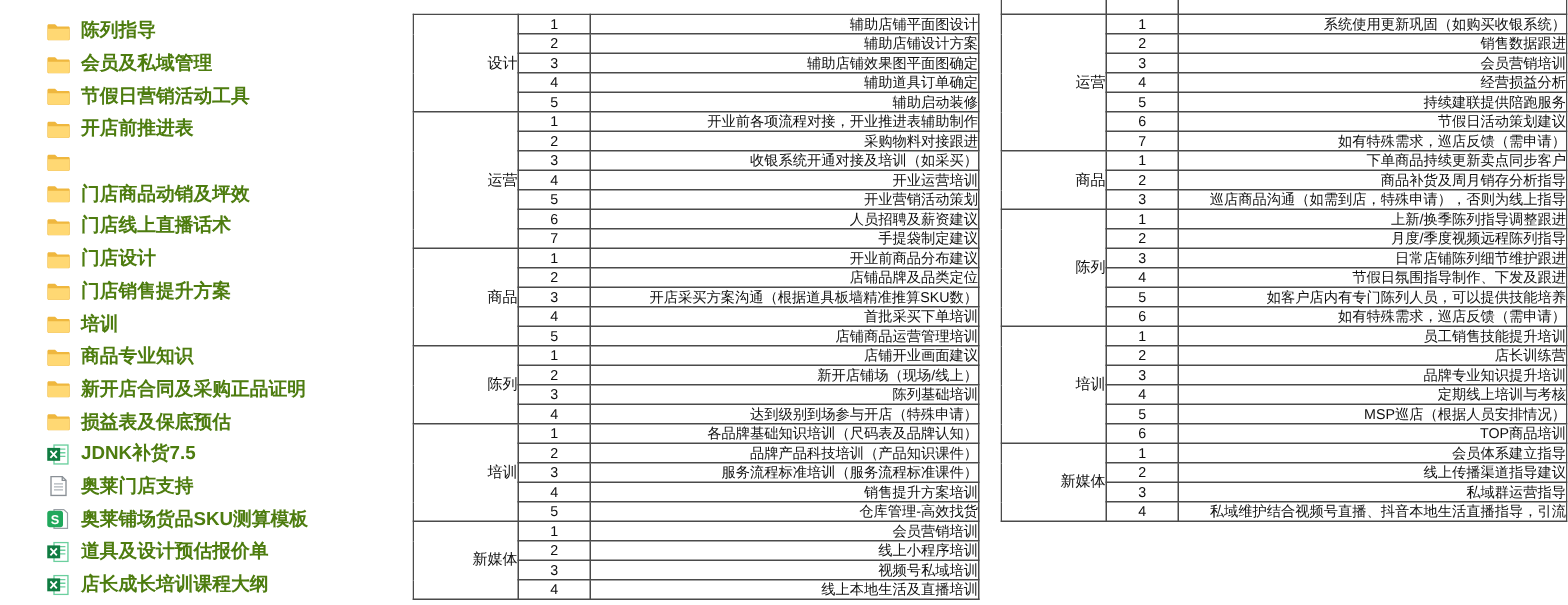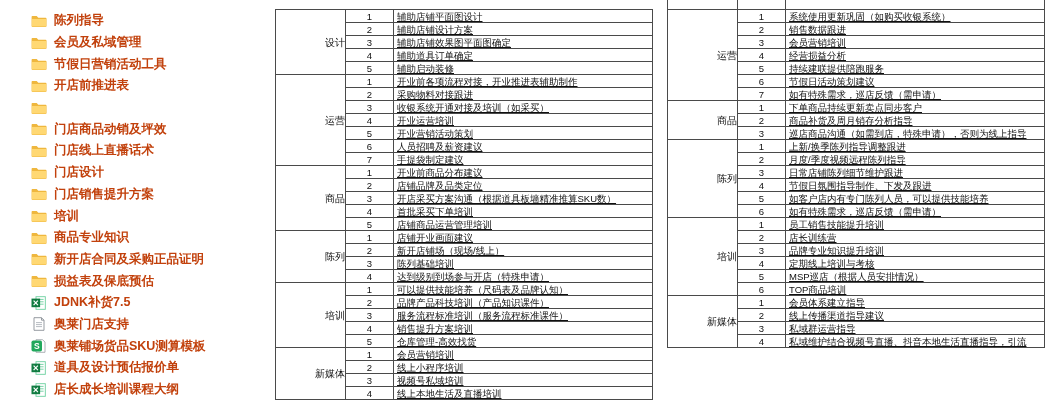--- a/index.html
+++ b/index.html
@@ -9,41 +9,41 @@
     font-family: "Liberation Sans", "DejaVu Sans", sans-serif;
     position: relative;
     overflow: hidden;
   }
   .screen { position: absolute; inset: 0; }
 
   
   .sidebar { position: absolute; left: 30px; top: 10px; width: 235px; }
   .sb-item { display: flex; align-items: center; height: 21.7px; cursor: default; }
   .sb-icon { width: 17px; height: 15px; margin-right: 7px; display: flex; align-items: center; justify-content: center; flex-shrink: 0; }
-  .sb-label { font-size: 12.5px; font-weight: 600; color: #c2410c; white-space: nowrap; }
+  .sb-label { font-size: 12.5px; font-weight: 600; color: #4d7c0f; white-space: nowrap; }
 
   
   .table-wrap { position: absolute; overflow: hidden; }
   .table-wrap.mid   { left: 275px; top: 9px;  width: 379px; height: 392px; }
   .table-wrap.right { left: 667px; top: -4px; width: 379px; height: 355px; }
   table.grid { border-collapse: collapse; table-layout: fixed; width: 377px; }
   .grid td {
     border: 1px solid #4a4a4a;
     height: 13px;
     padding: 0;
     font-size: 9.5px;
     line-height: 11px;
     color: #101010;
     overflow: hidden;
     white-space: nowrap;
     vertical-align: middle;
   }
   .grid td.cat  { text-align: right; font-size: 10px; }
   .grid td.num  { text-align: center; }
-  .grid td.desc { padding-left: 3px; text-align: left; text-decoration: underline; }
+  .grid td.desc { padding-left: 3px; text-align: right; }
 </style>
 </head>
 <body>
 
 <div class="screen">
   <div class="sidebar">
       <div class="sb-item">
         <span class="sb-icon">
           <svg viewBox="0 0 16 14" width="16" height="14">
             <path d="M0.6 3.1 C0.6 2.5 1 2.1 1.6 2.1 L5.7 2.1 L7.3 3.7 L14.6 3.7 C15.1 3.7 15.5 4.1 15.5 4.6 L15.5 12 C15.5 12.5 15.1 12.9 14.6 12.9 L1.5 12.9 C1 12.9 0.6 12.5 0.6 12 Z" fill="#EFB73E"></path>
@@ -313,21 +313,21 @@
             <td class="num">3</td>
             <td class="desc">陈列基础培训</td>
           </tr>
           <tr>
             <td class="num">4</td>
             <td class="desc">达到级别到场参与开店（特殊申请）</td>
           </tr>
           <tr>
             <td class="cat" rowspan="5">培训</td>
             <td class="num">1</td>
-            <td class="desc">可以提供技能培养（尺码表及品牌认知）</td>
+            <td class="desc">各品牌基础知识培训（尺码表及品牌认知）</td>
           </tr>
           <tr>
             <td class="num">2</td>
             <td class="desc">品牌产品科技培训（产品知识课件）</td>
           </tr>
           <tr>
             <td class="num">3</td>
             <td class="desc">服务流程标准培训（服务流程标准课件）</td>
           </tr>
           <tr>

